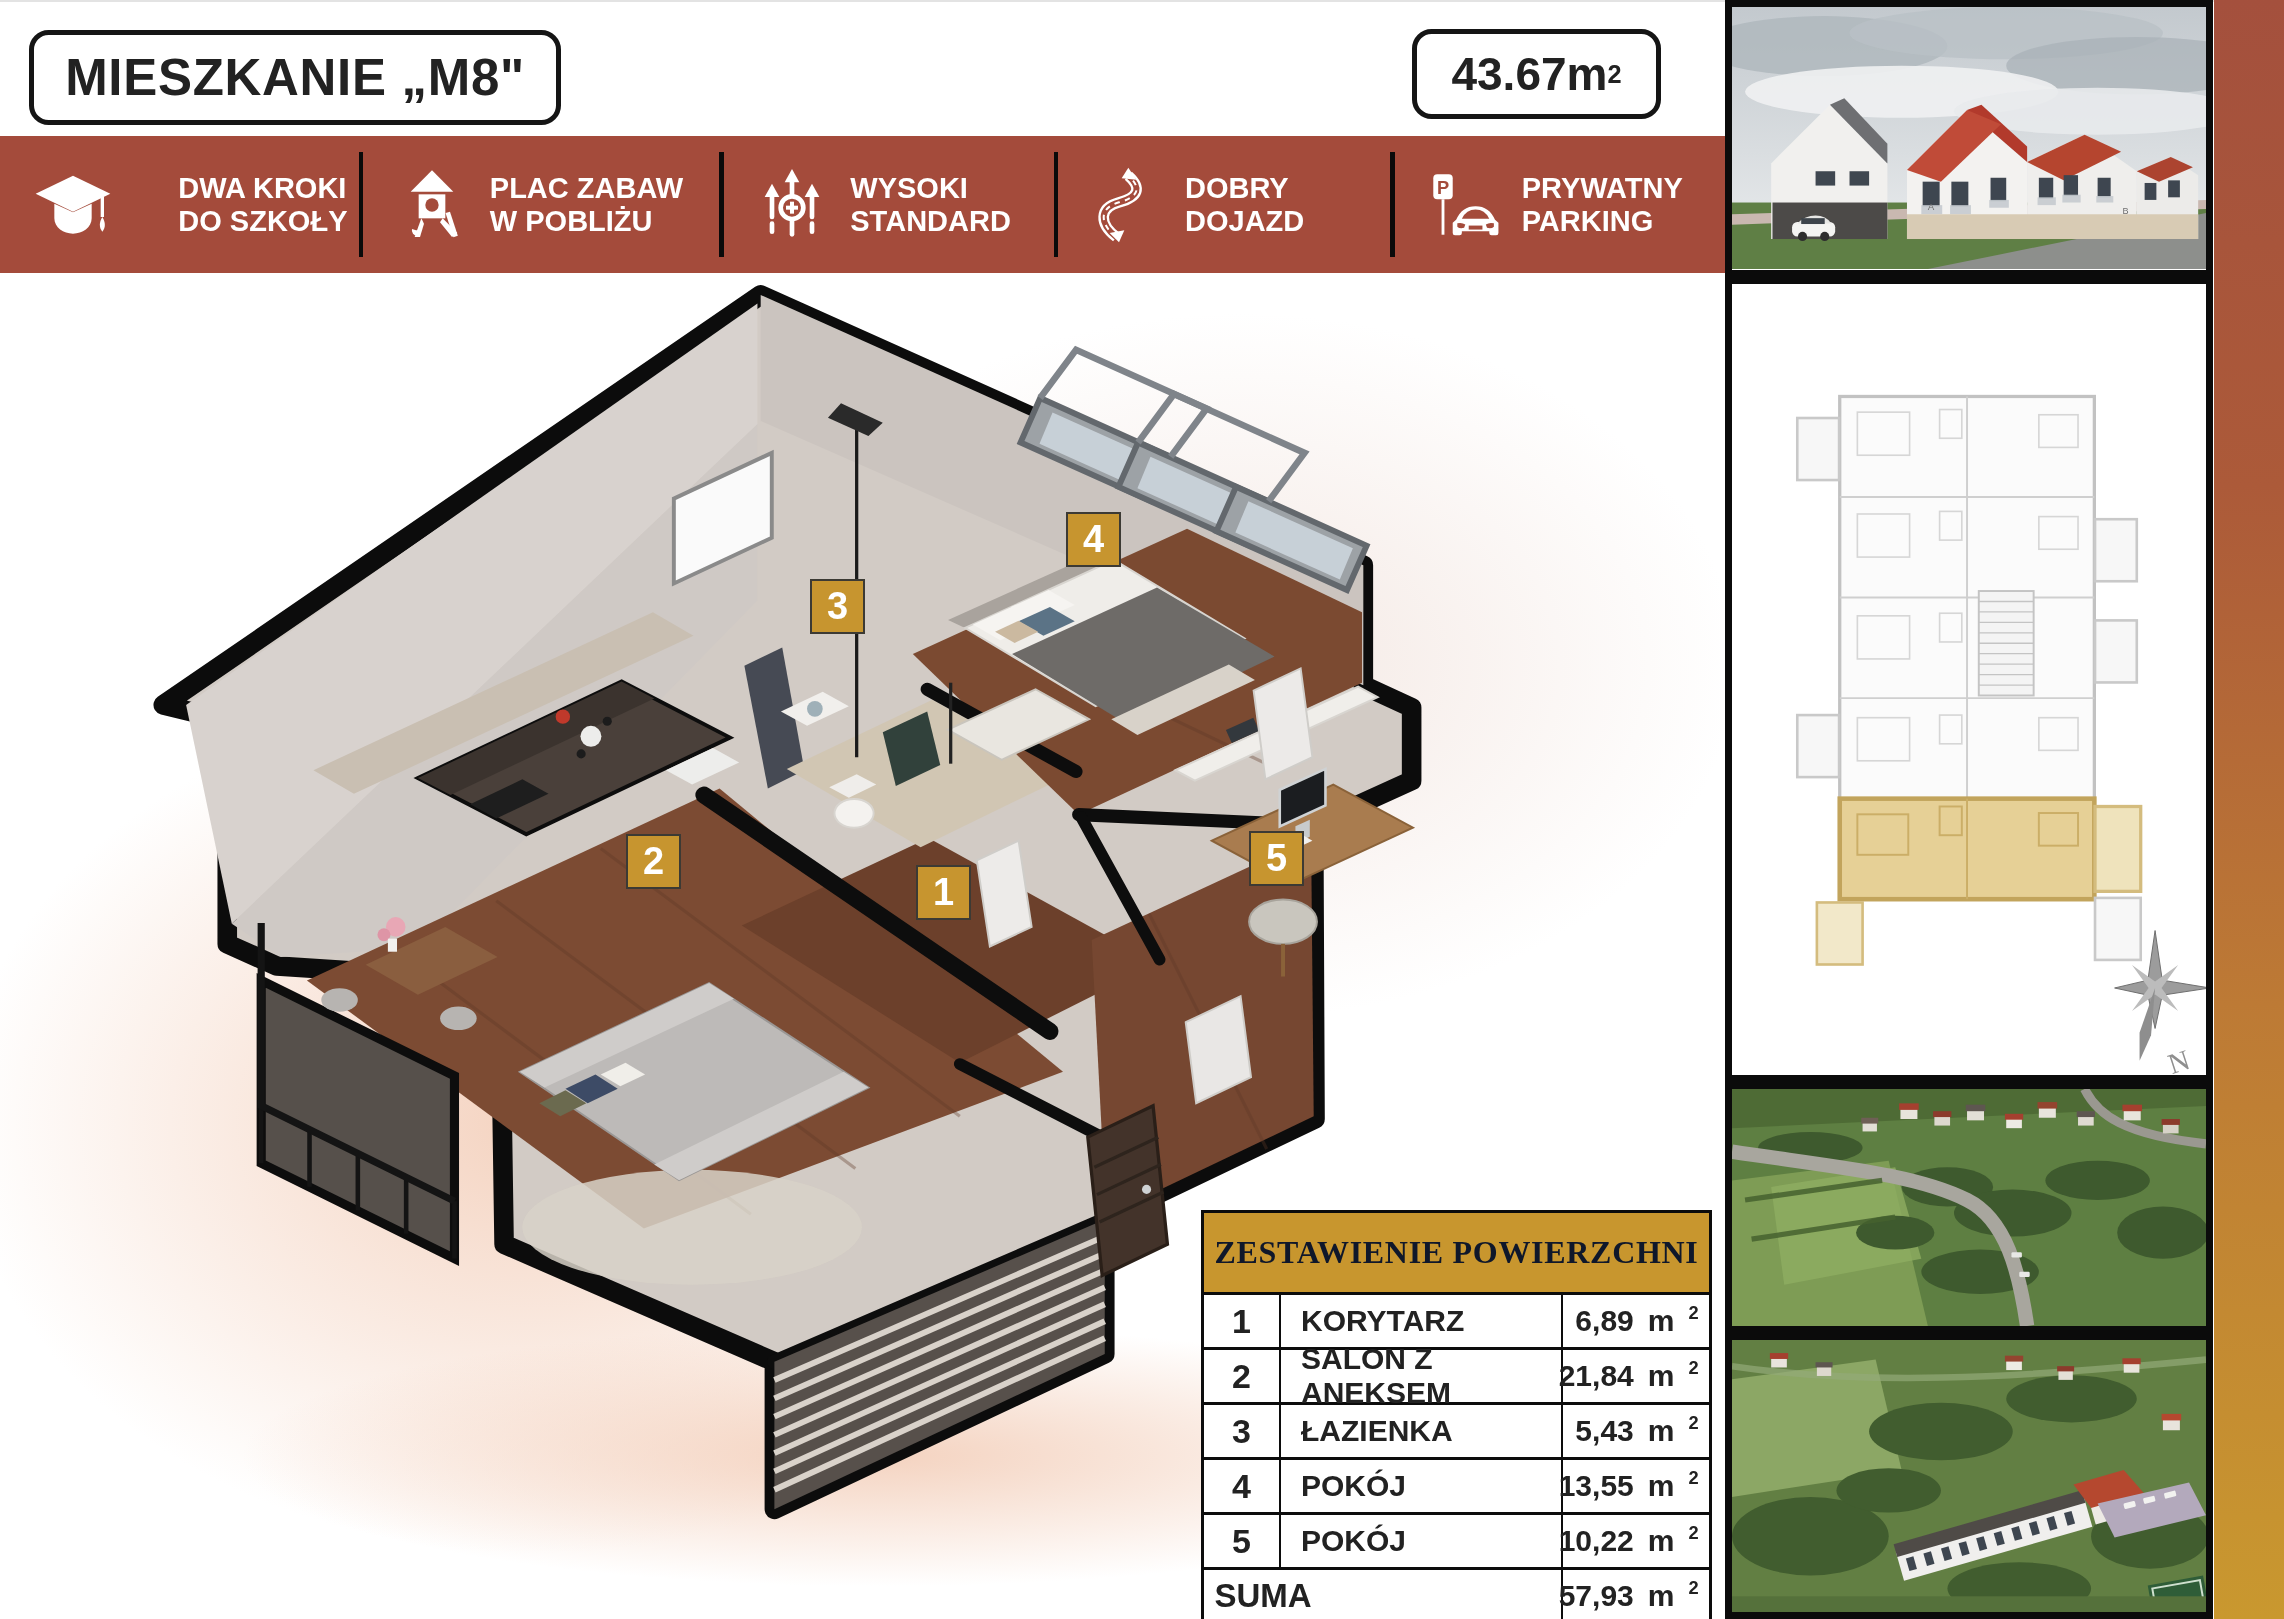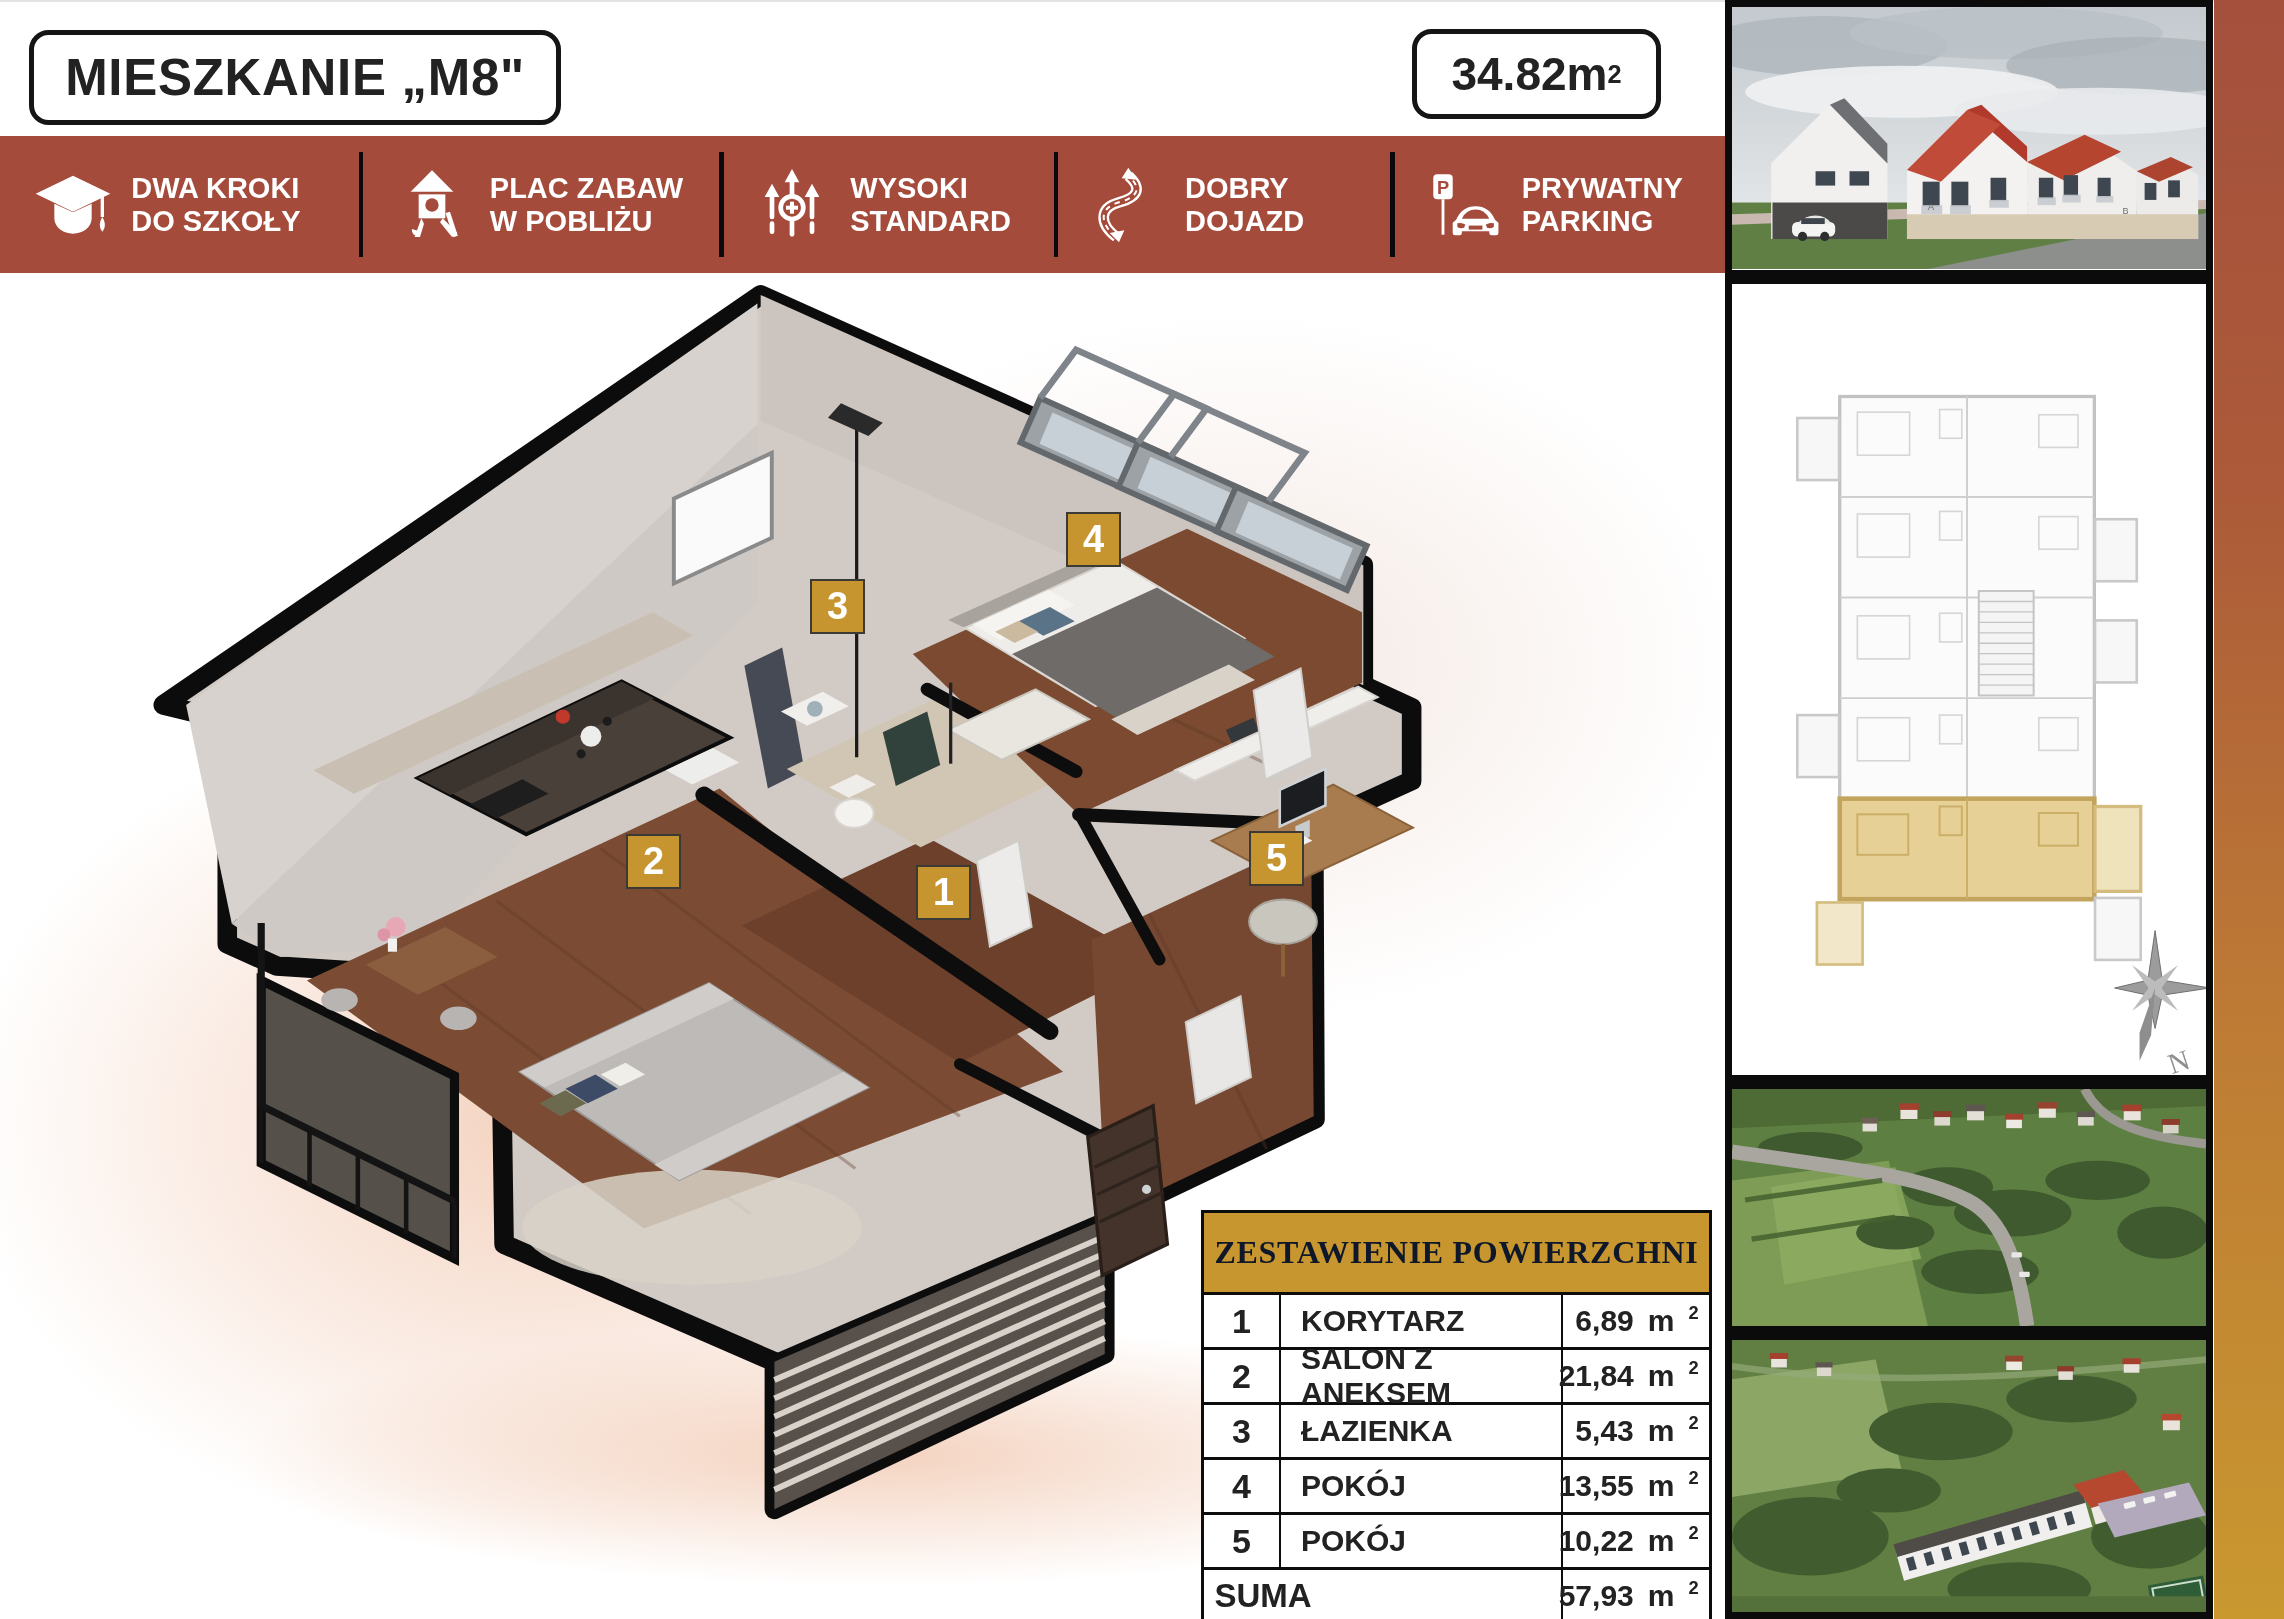--- a/index.html
+++ b/index.html
@@ -14,21 +14,21 @@
   .obox{position:absolute;background:#fff;border:5.2px solid #151515;border-radius:19.6px;
         display:flex;align-items:center;justify-content:center;font-weight:bold;color:#222;}
   #title-box{left:29px;top:30px;width:522px;height:85px;font-size:51px;letter-spacing:0.7px;}
   #area-box{left:1412px;top:29px;width:239px;height:80px;font-size:46px;}
   .sup{font-size:55%;vertical-align:super;line-height:0;}
   
   #banner{position:absolute;left:0;top:136px;width:1728px;height:137px;background:var(--banner);
           display:flex;}
   .feature{position:relative;display:flex;align-items:center;height:100%;box-sizing:border-box;}
   .feature+.feature::before{content:'';position:absolute;left:0;top:15.7px;bottom:15.7px;width:4.6px;background:#0a0a0a;}
-  .f1{width:361px;} .f2{width:363px;} .f3{width:325px;border-radius:10px;} .f4{width:339px;margin-left:12px;} .f5{width:340px;}
+  .f1{width:361px;gap:47px;} .f2{width:363px;} .f3{width:325px;border-radius:10px;} .f4{width:339px;margin-left:12px;} .f5{width:340px;}
   .f-icon{margin-left:33px;width:80px;height:98px;flex:0 0 auto;display:flex;align-items:center;}
   .f-text{margin-left:18.3px;color:#fff;font-weight:bold;font-size:29px;line-height:1.13;white-space:nowrap;}
   
   .marker{position:absolute;width:55px;height:55px;background:var(--gold);border:2.6px solid #3c3a34;
           box-sizing:border-box;display:flex;align-items:center;justify-content:center;
           color:#fff;font-weight:bold;font-size:38px;}
   
   #area-table{position:absolute;left:1201px;top:1210px;width:511px;}
   #table-header{box-sizing:border-box;height:85px;background:var(--table-header);border:3.3px solid #0c0c0c;
        display:flex;align-items:center;justify-content:center;color:#0f172a;font-weight:bold;font-size:32px;letter-spacing:0.7px;font-family:Liberation Serif, serif;}
@@ -56,21 +56,21 @@
 </head>
 <body>
 
 <div id="page">
   <div class="topline"></div>
 
   <div class="obox" id="title-box">
     <span>MIESZKANIE „M8"</span>
   </div>
   <div class="obox" id="area-box">
-    <span>34.82m</span>
+    <span>43.67m</span>
       <span class="sup">2</span>
   </div>
 
   <div id="banner">
     <div class="feature f1">
       <span class="f-icon">
         <svg width="80" height="80" viewBox="0 0 120 120">
           <polygon points="60,16 116,43 60,70 4,43" fill="#fff"></polygon>
           <path d="M32,58 v22 c0,14 14,23 28,23 c14,0 28,-9 28,-23 v-22 l-28,13 z" fill="#fff"></path>
           <line x1="104" y1="47" x2="104" y2="78" stroke="#fff" stroke-width="5"></line>

